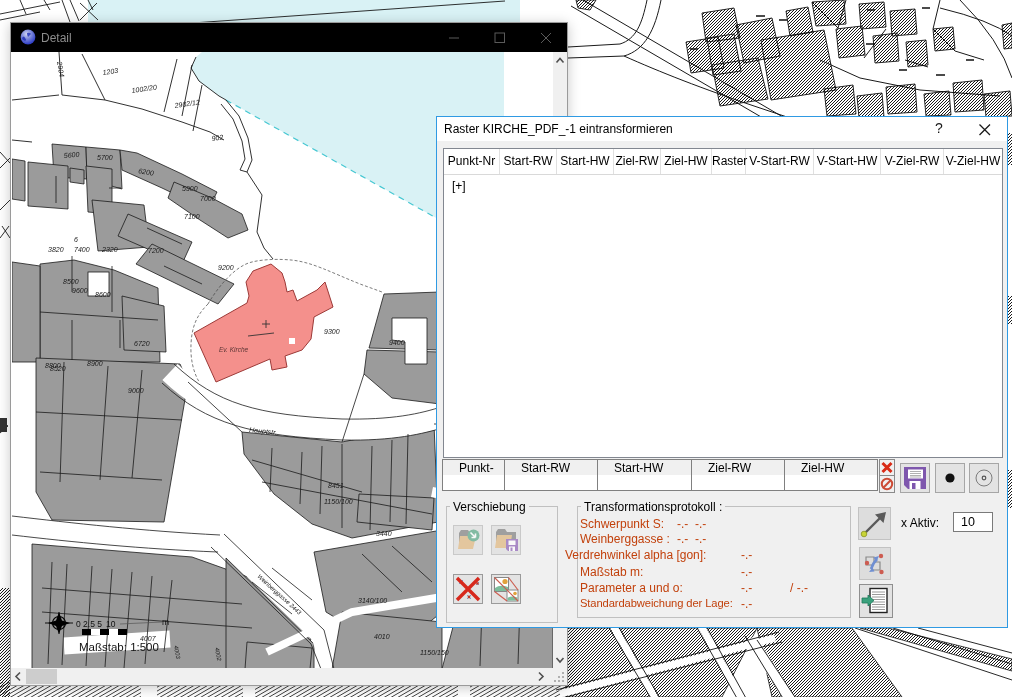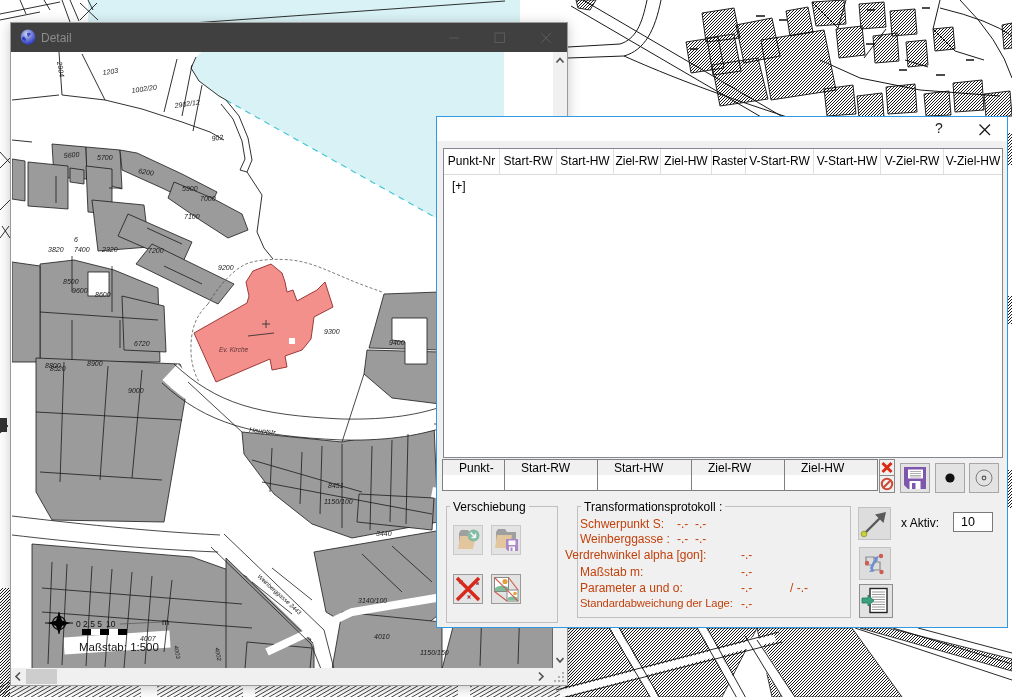--- a/index.html
+++ b/index.html
@@ -2,21 +2,21 @@
 <html><head>
 <meta charset="utf-8">
 <style>
   html,body{margin:0;padding:0;width:1012px;height:697px;overflow:hidden;background:#fff;
     font-family:"Liberation Sans", sans-serif;}
   #stage{position:absolute;left:0;top:0;width:1012px;height:697px;overflow:hidden;}
   .abs{position:absolute;}
   
   #win{position:absolute;left:10px;top:22px;width:558px;height:664px;background:#fff;box-sizing:border-box;
     border:1px solid #9a9a9a;box-shadow:0 2px 12px rgba(0,0,0,.22);}
-  #win-title{position:absolute;left:0;top:0;width:100%;height:29px;background:#404040;}
+  #win-title{position:absolute;left:0;top:0;width:100%;height:29px;background:#000000;}
   #win-title .txt{position:absolute;left:30px;top:8px;font-size:12px;color:#8c8c8c;}
   #win-map{position:absolute;left:1px;top:29px;width:541px;height:617px;background:#fff;overflow:hidden;}
   #vsb{position:absolute;right:0px;top:29px;width:14px;height:617px;background:#f0f0f0;}
   #hsb{position:absolute;left:0px;bottom:0px;width:543px;height:17px;background:#f0f0f0;}
   #sbcorner{position:absolute;right:0;bottom:0;width:14px;height:17px;background:#f0f0f0;}
   
   #dlg{position:absolute;left:436px;top:116px;width:570px;height:510px;background:#f0f0f0;
     border:1px solid #2f9ae3;}
   #dlg-title{position:absolute;left:0;top:0;width:100%;height:24px;background:#fff;}
   #dlg-title .txt{position:absolute;left:7px;top:5px;font-size:12px;color:#000;}
@@ -330,20 +330,21 @@
           <rect x="9" y="8" width="2" height="2"></rect>
           <rect x="9" y="12" width="2" height="2"></rect>
         <rect x="5" y="8" width="2" height="2"></rect>
           <rect x="5" y="12" width="2" height="2"></rect>
         <rect x="1" y="12" width="2" height="2"></rect>
       </svg>
     </div>
   </div>
   <div id="dlg">
     <div id="dlg-title">
+      <span class="txt">Raster KIRCHE_PDF_-1 eintransformieren</span>
       <span id="dlg-q">?</span>
       <svg class="abs" width="16" height="16" viewBox="0 0 16 16" style="left:540px;top:5px">
         <path d="M2.5,2.5 L13,13 M13,2.5 L2.5,13" stroke="#1a1a1a" stroke-width="1.3" fill="none"></path>
       </svg>
     </div>
     <div id="tbl">
       <div class="th" style="left:0;width:55px">Punkt-Nr</div>
       <div class="th" style="left:56px;width:56px">Start-RW</div>
       <div class="th" style="left:113px;width:56px">Start-HW</div>
       <div class="th" style="left:170px;width:46px">Ziel-RW</div>

